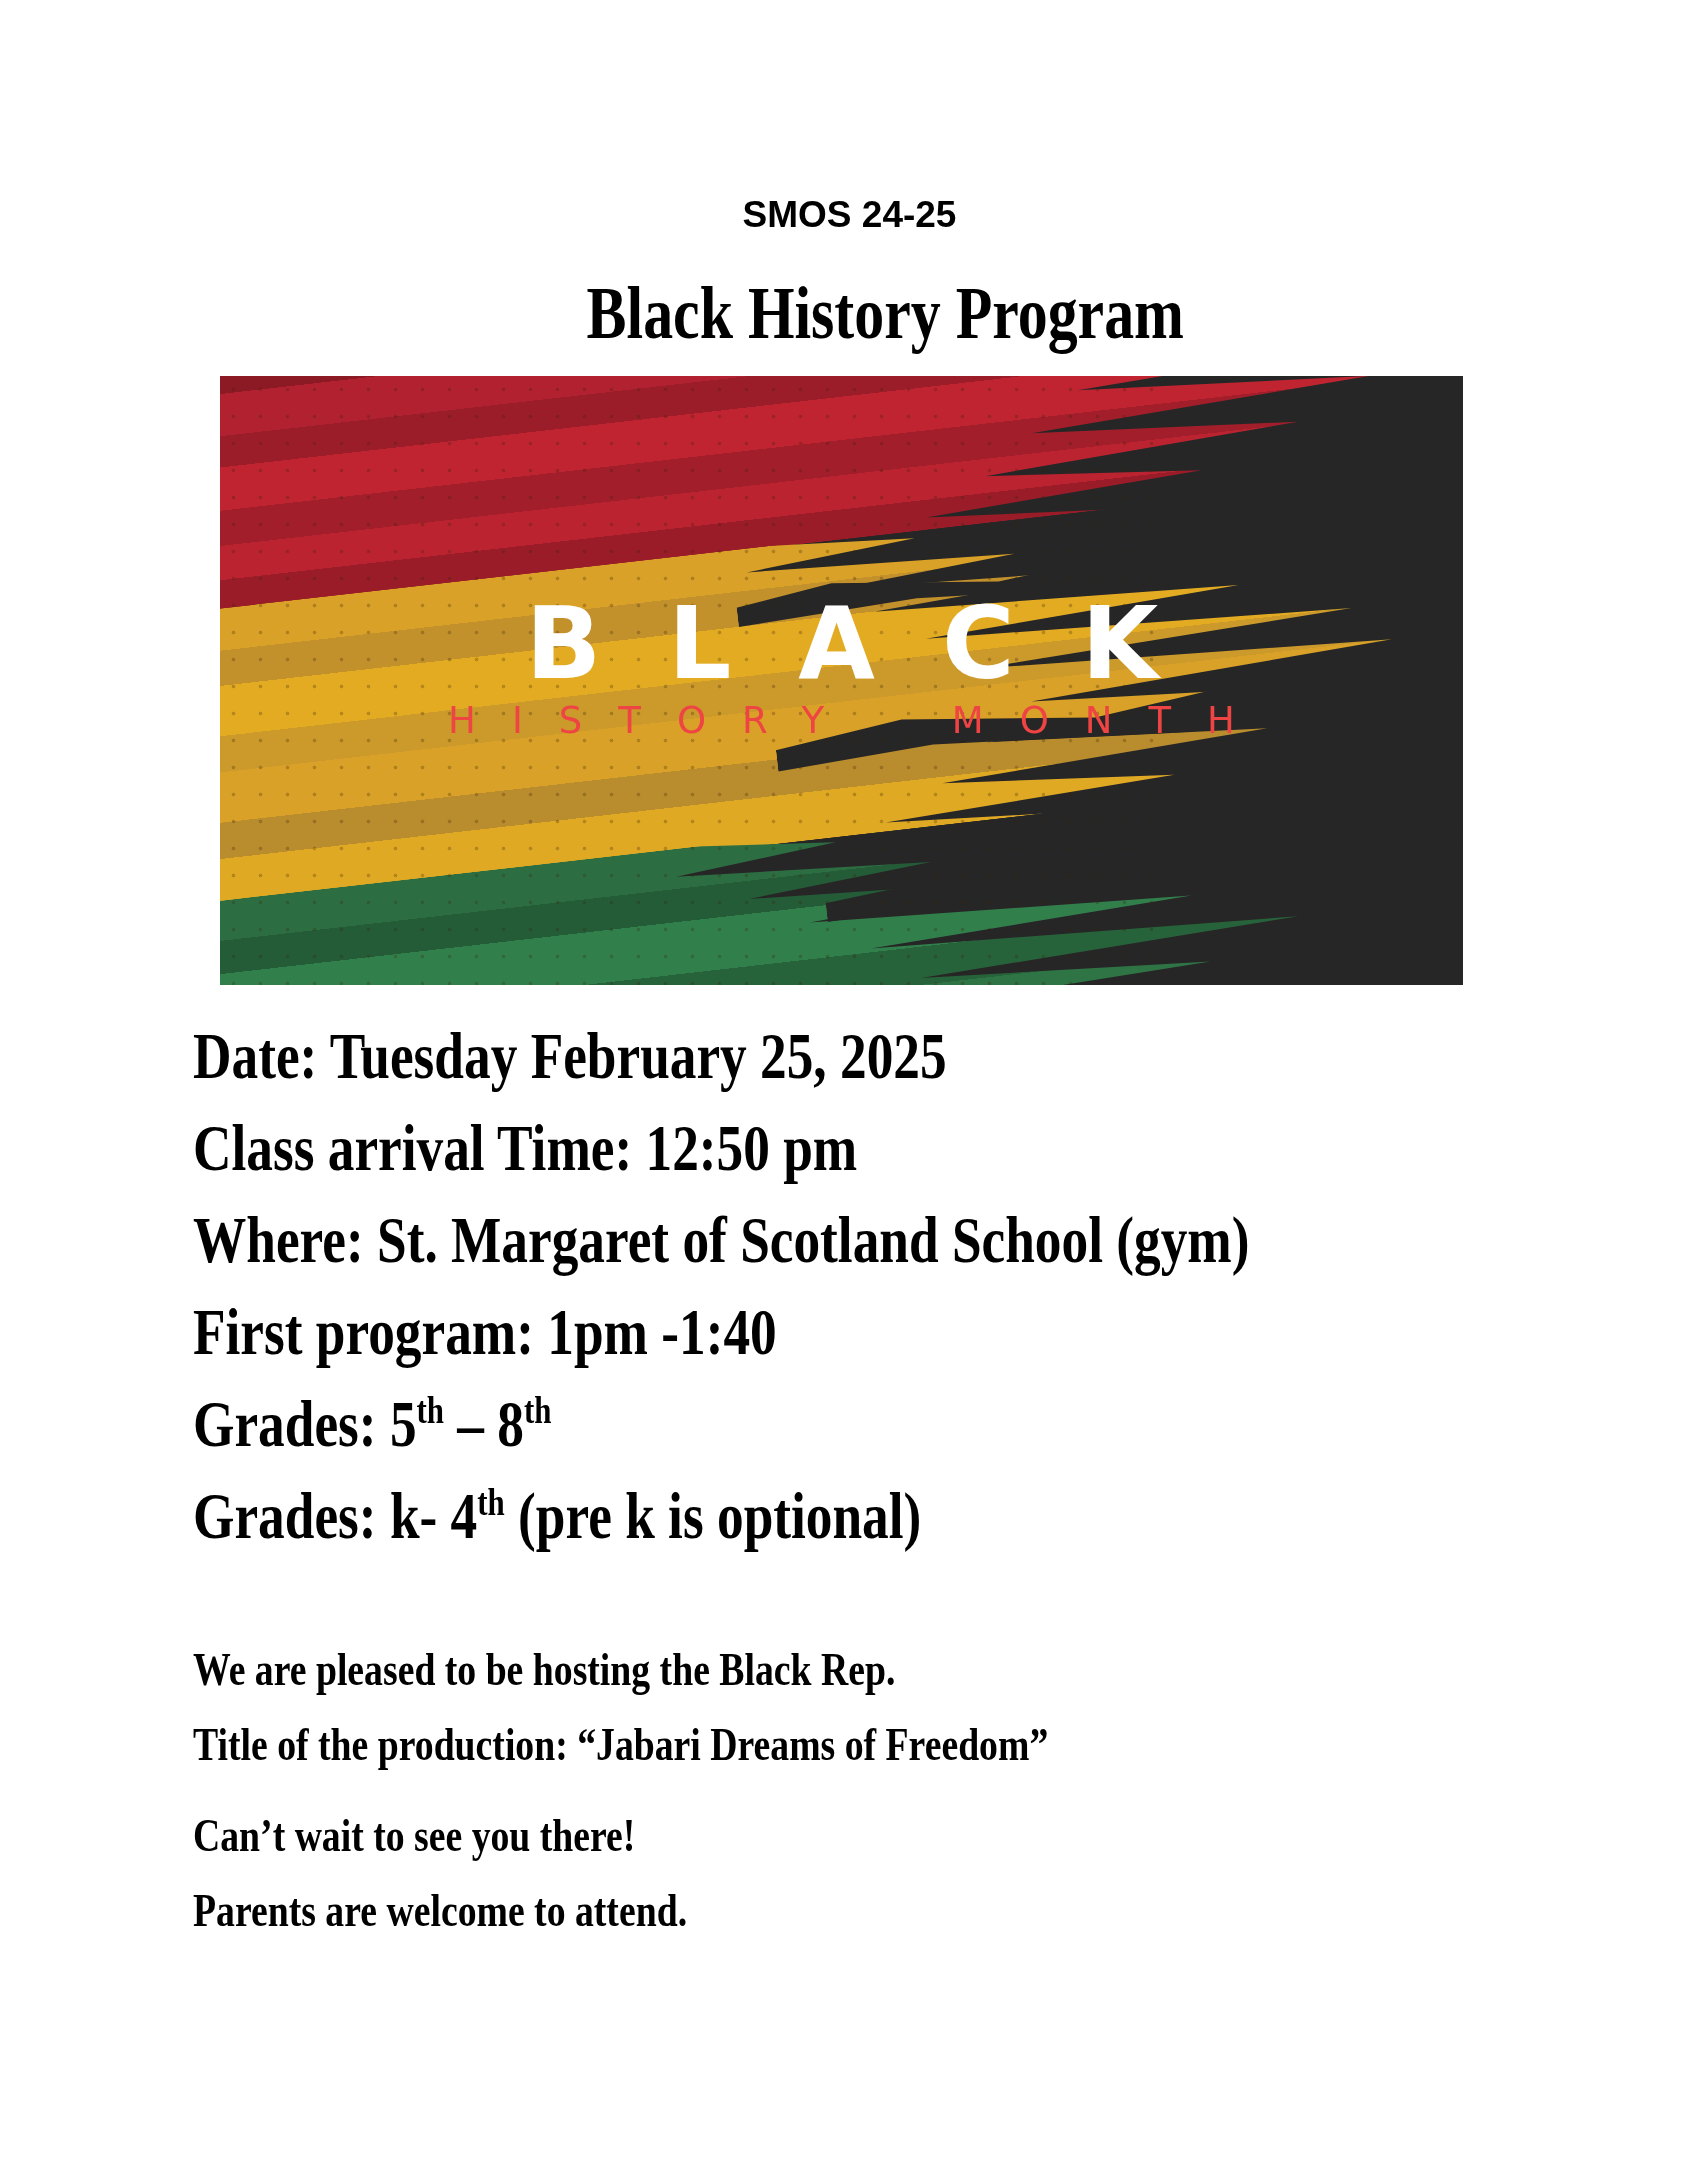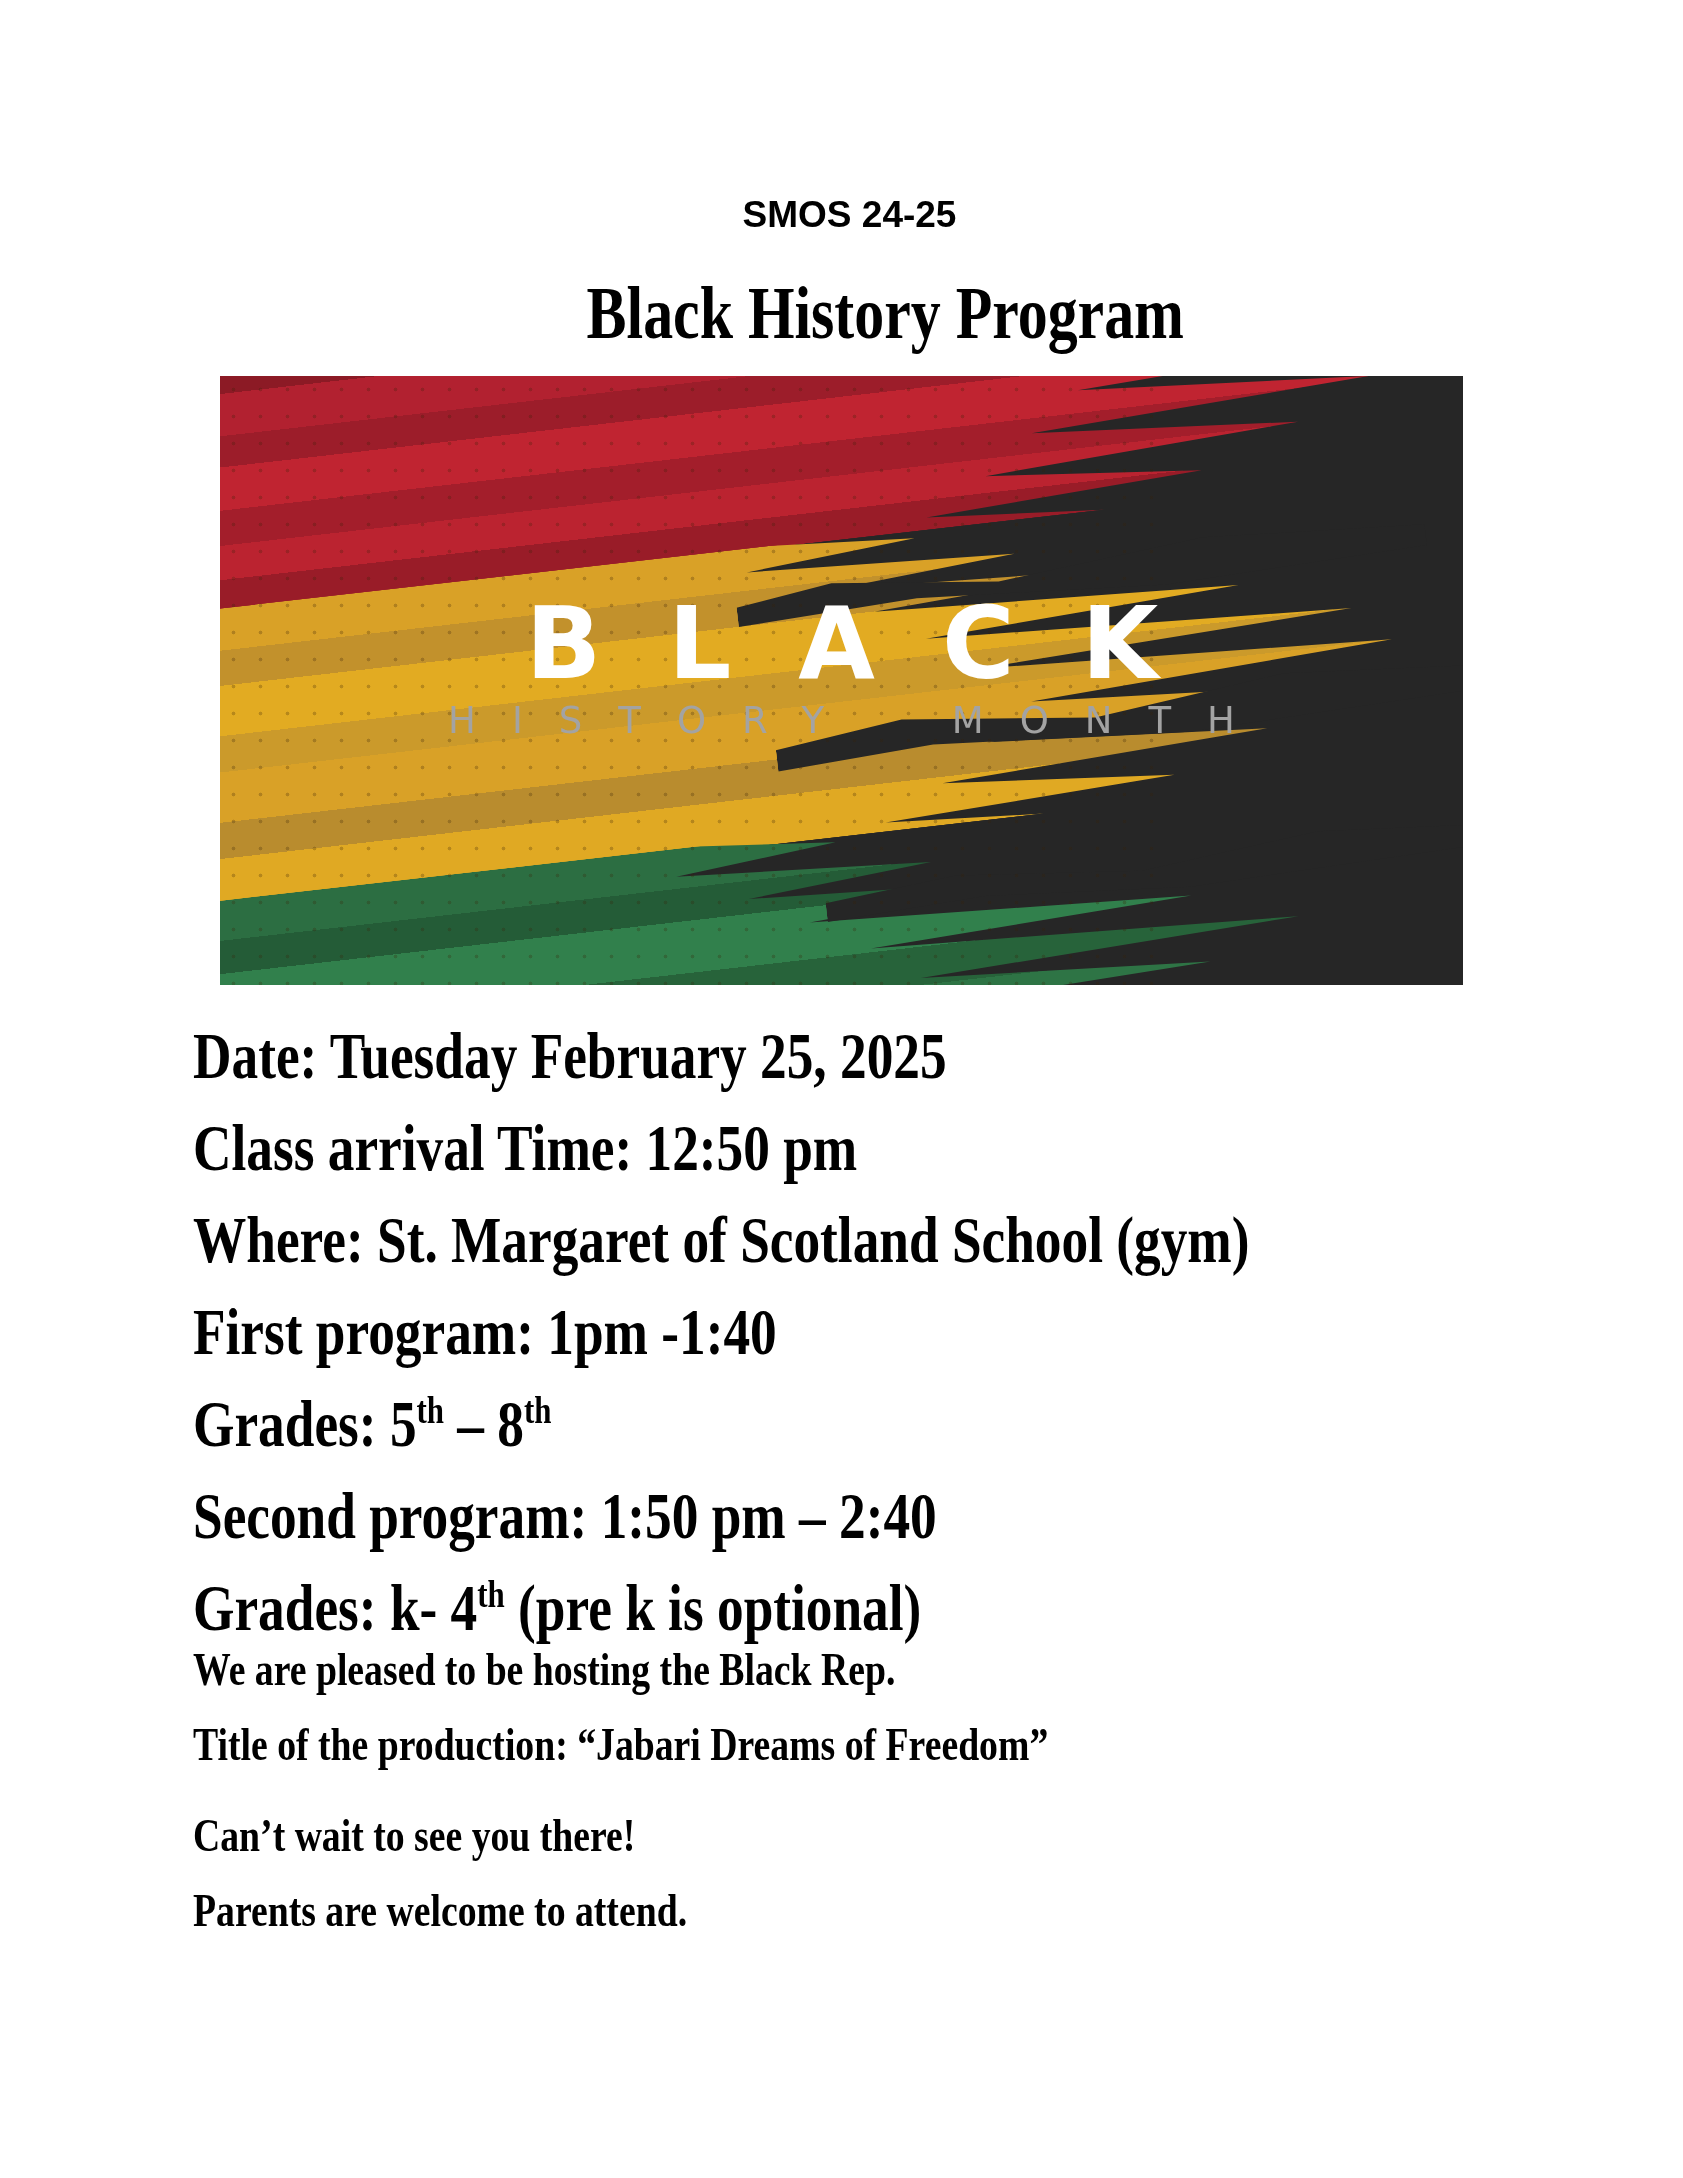--- a/index.html
+++ b/index.html
@@ -70,21 +70,21 @@
   .banner-text {
     position:absolute; left:0; top:218px; width:100%; text-align:center;
     color:#ffffff; font-family:"DejaVu Sans", sans-serif;
   }
   .banner-title {
     font-size:99px; font-weight:700; letter-spacing:67px; line-height:1;
     transform:translateX(34px);
   }
   .banner-subtitle {
     margin-top:6px; font-size:37px; font-weight:400; letter-spacing:36px; word-spacing:44px;
-    color:#a3a3a3; transform:translateX(18px);
+    color:#ef4444; transform:translateX(18px);
   }
 
   
   .details { position:absolute; left:193px; top:1010px; }
   .detail-line { font-size:65px; font-weight:700; line-height:92px; white-space:nowrap; }
   .detail-line sup { font-size:58%; vertical-align:super; line-height:0; }
   .notes { position:absolute; left:193px; top:1632px; }
   .note-line { font-size:46px; font-weight:700; line-height:75px; white-space:nowrap; }
   .closing { margin-top:16px; }
 </style>
@@ -114,21 +114,20 @@
       <div class="banner-subtitle">HISTORY MONTH</div>
     </div>
   </div>
 
   <div class="details" id="details">
       <div class="detail-line"><span class="condense-l"><span>Date: Tuesday February 25, 2025</span></span></div>
       <div class="detail-line"><span class="condense-l"><span>Class arrival Time: 12:50 pm</span></span></div>
       <div class="detail-line"><span class="condense-l"><span>Where: St. Margaret of Scotland School (gym)</span></span></div>
       <div class="detail-line"><span class="condense-l"><span>First program: 1pm -1:40</span></span></div>
       <div class="detail-line"><span class="condense-l"><span>Grades: 5</span><sup>th</sup><span> – 8</span><sup>th</sup></span></div>
-      <div class="detail-line"><span class="condense-l"><span>Second program: 1:50 pm – 2:40</span></span></div>
       <div class="detail-line"><span class="condense-l"><span>Grades: k- 4</span><sup>th</sup><span> (pre k is optional)</span></span></div>
     </div>
 
   <div class="notes" id="notes">
       <div class="note-line"><span class="condense-l">We are pleased to be hosting the Black Rep.</span></div>
       <div class="note-line"><span class="condense-l">Title of the production: “Jabari Dreams of Freedom”</span></div>
       <div class="note-line closing"><span class="condense-l">Can’t wait to see you there!</span></div>
       <div class="note-line"><span class="condense-l">Parents are welcome to attend.</span></div>
     </div>
 

